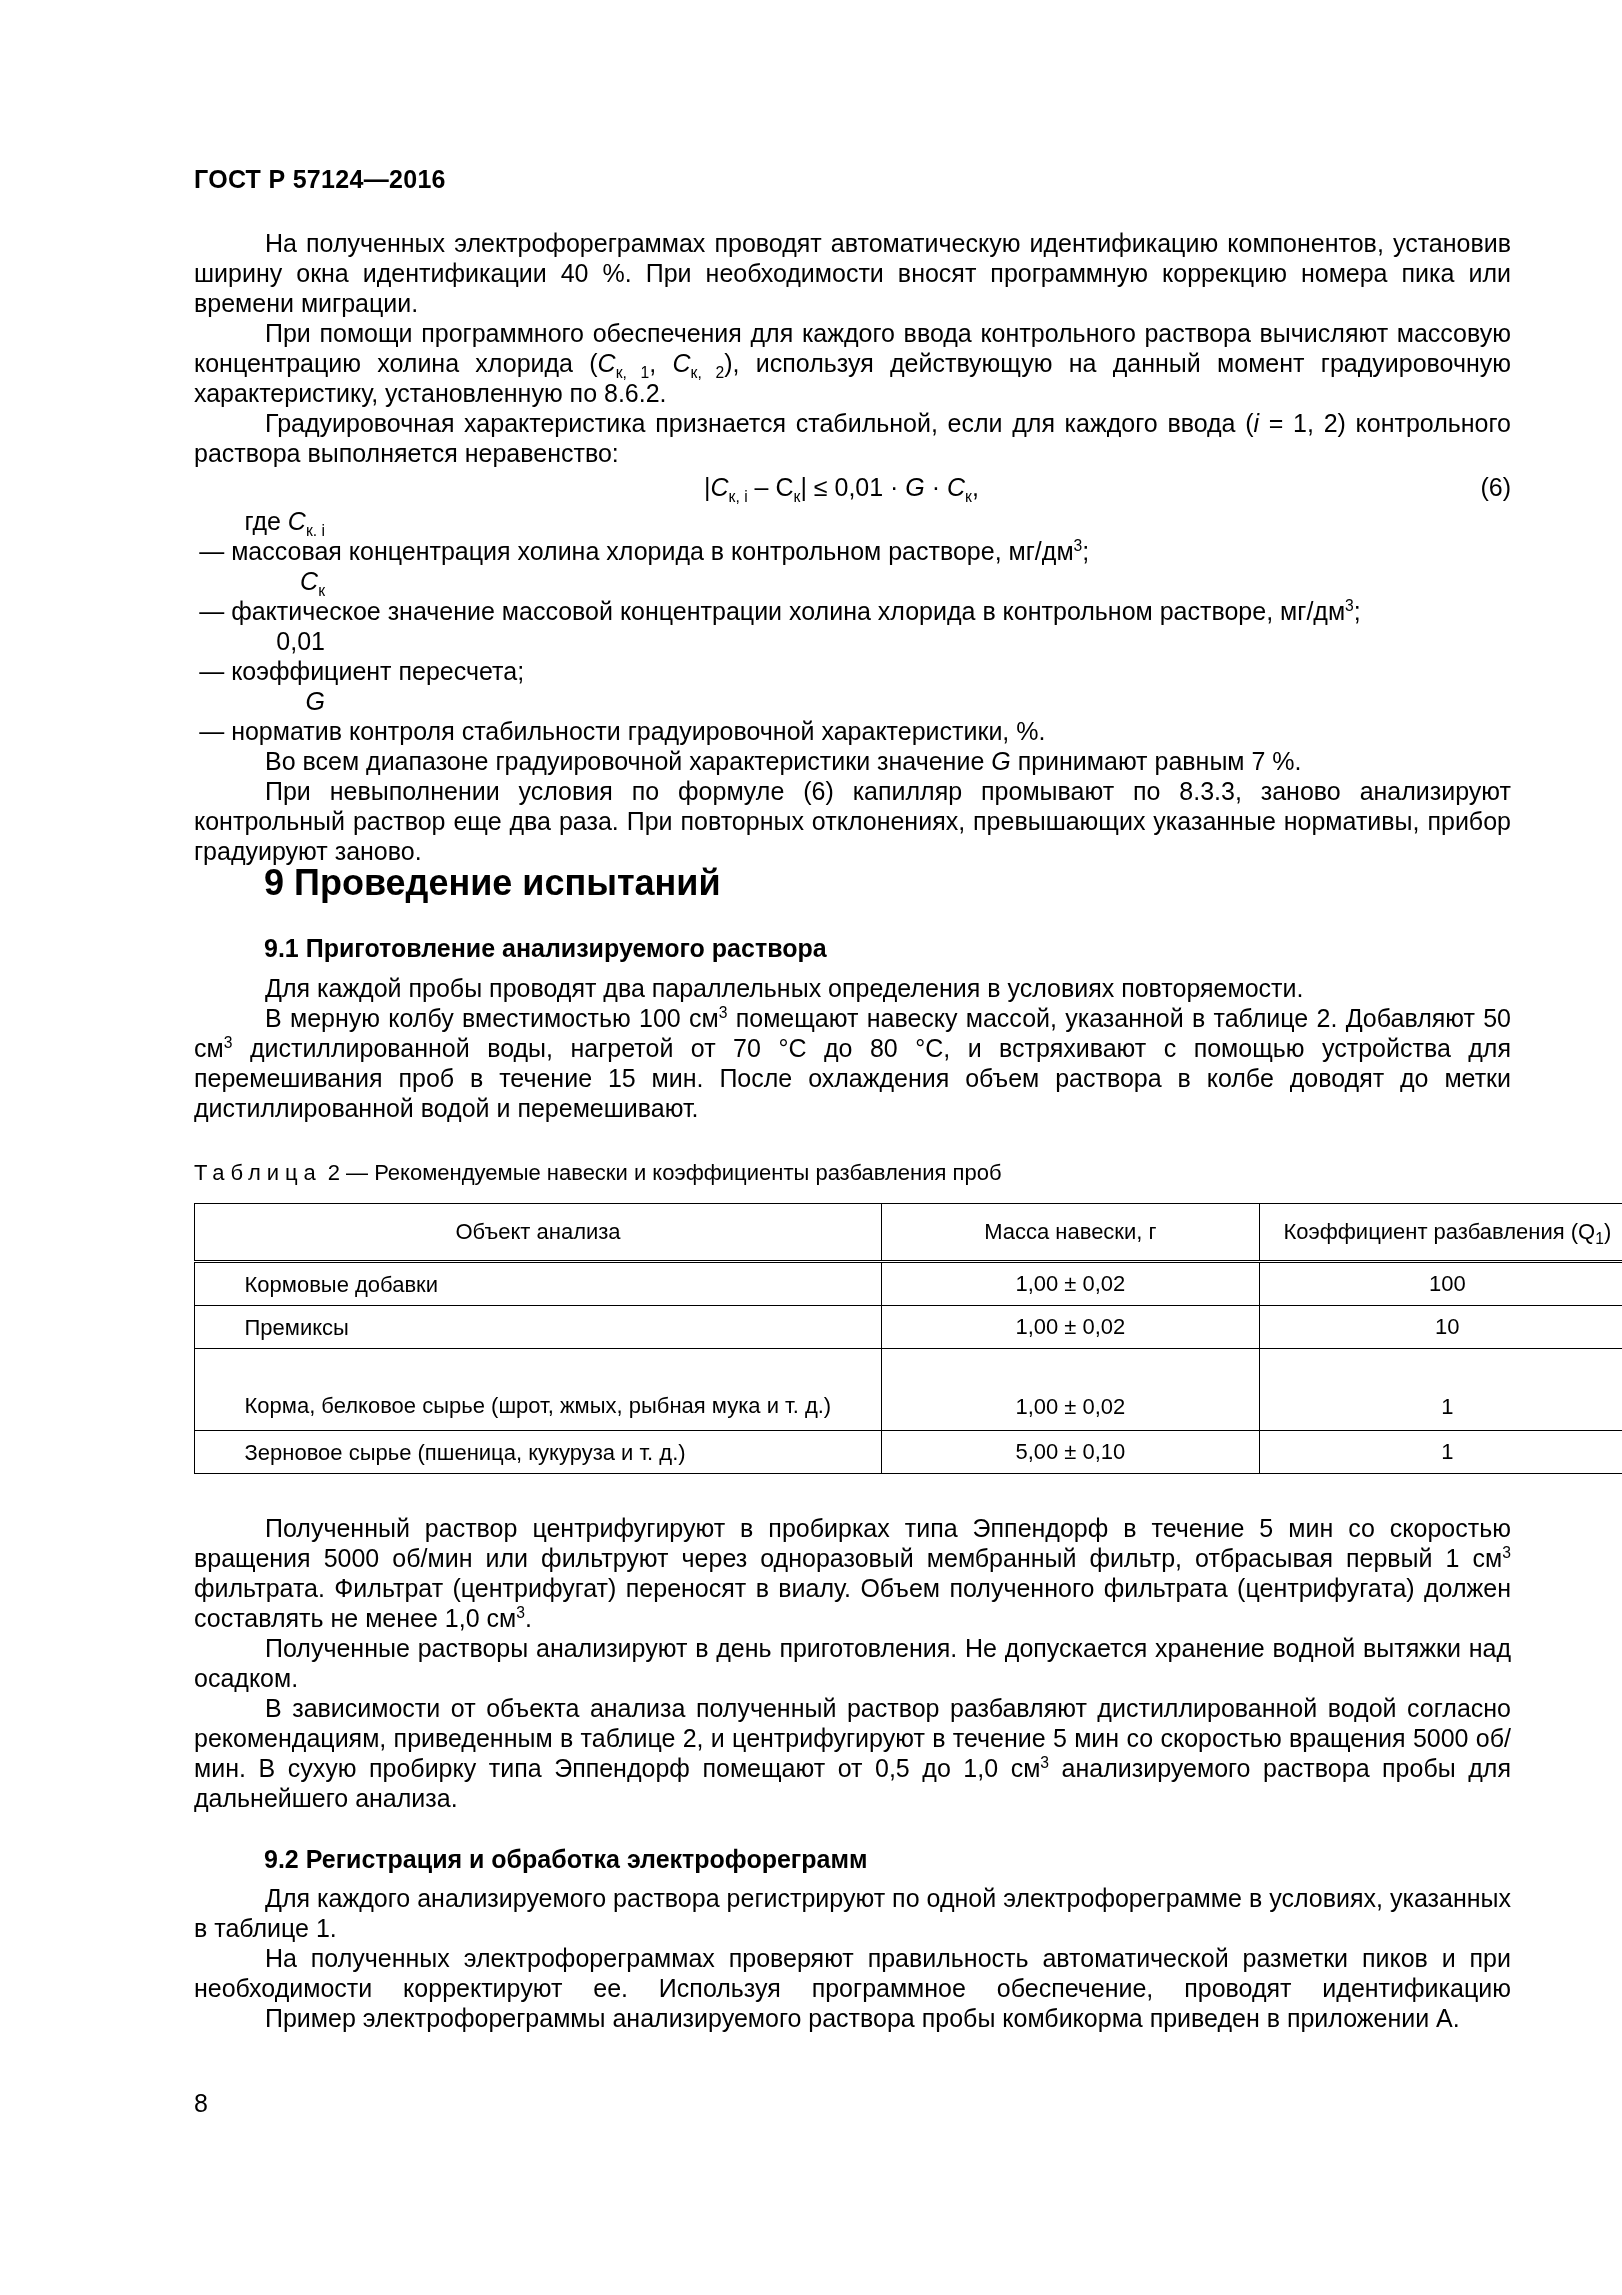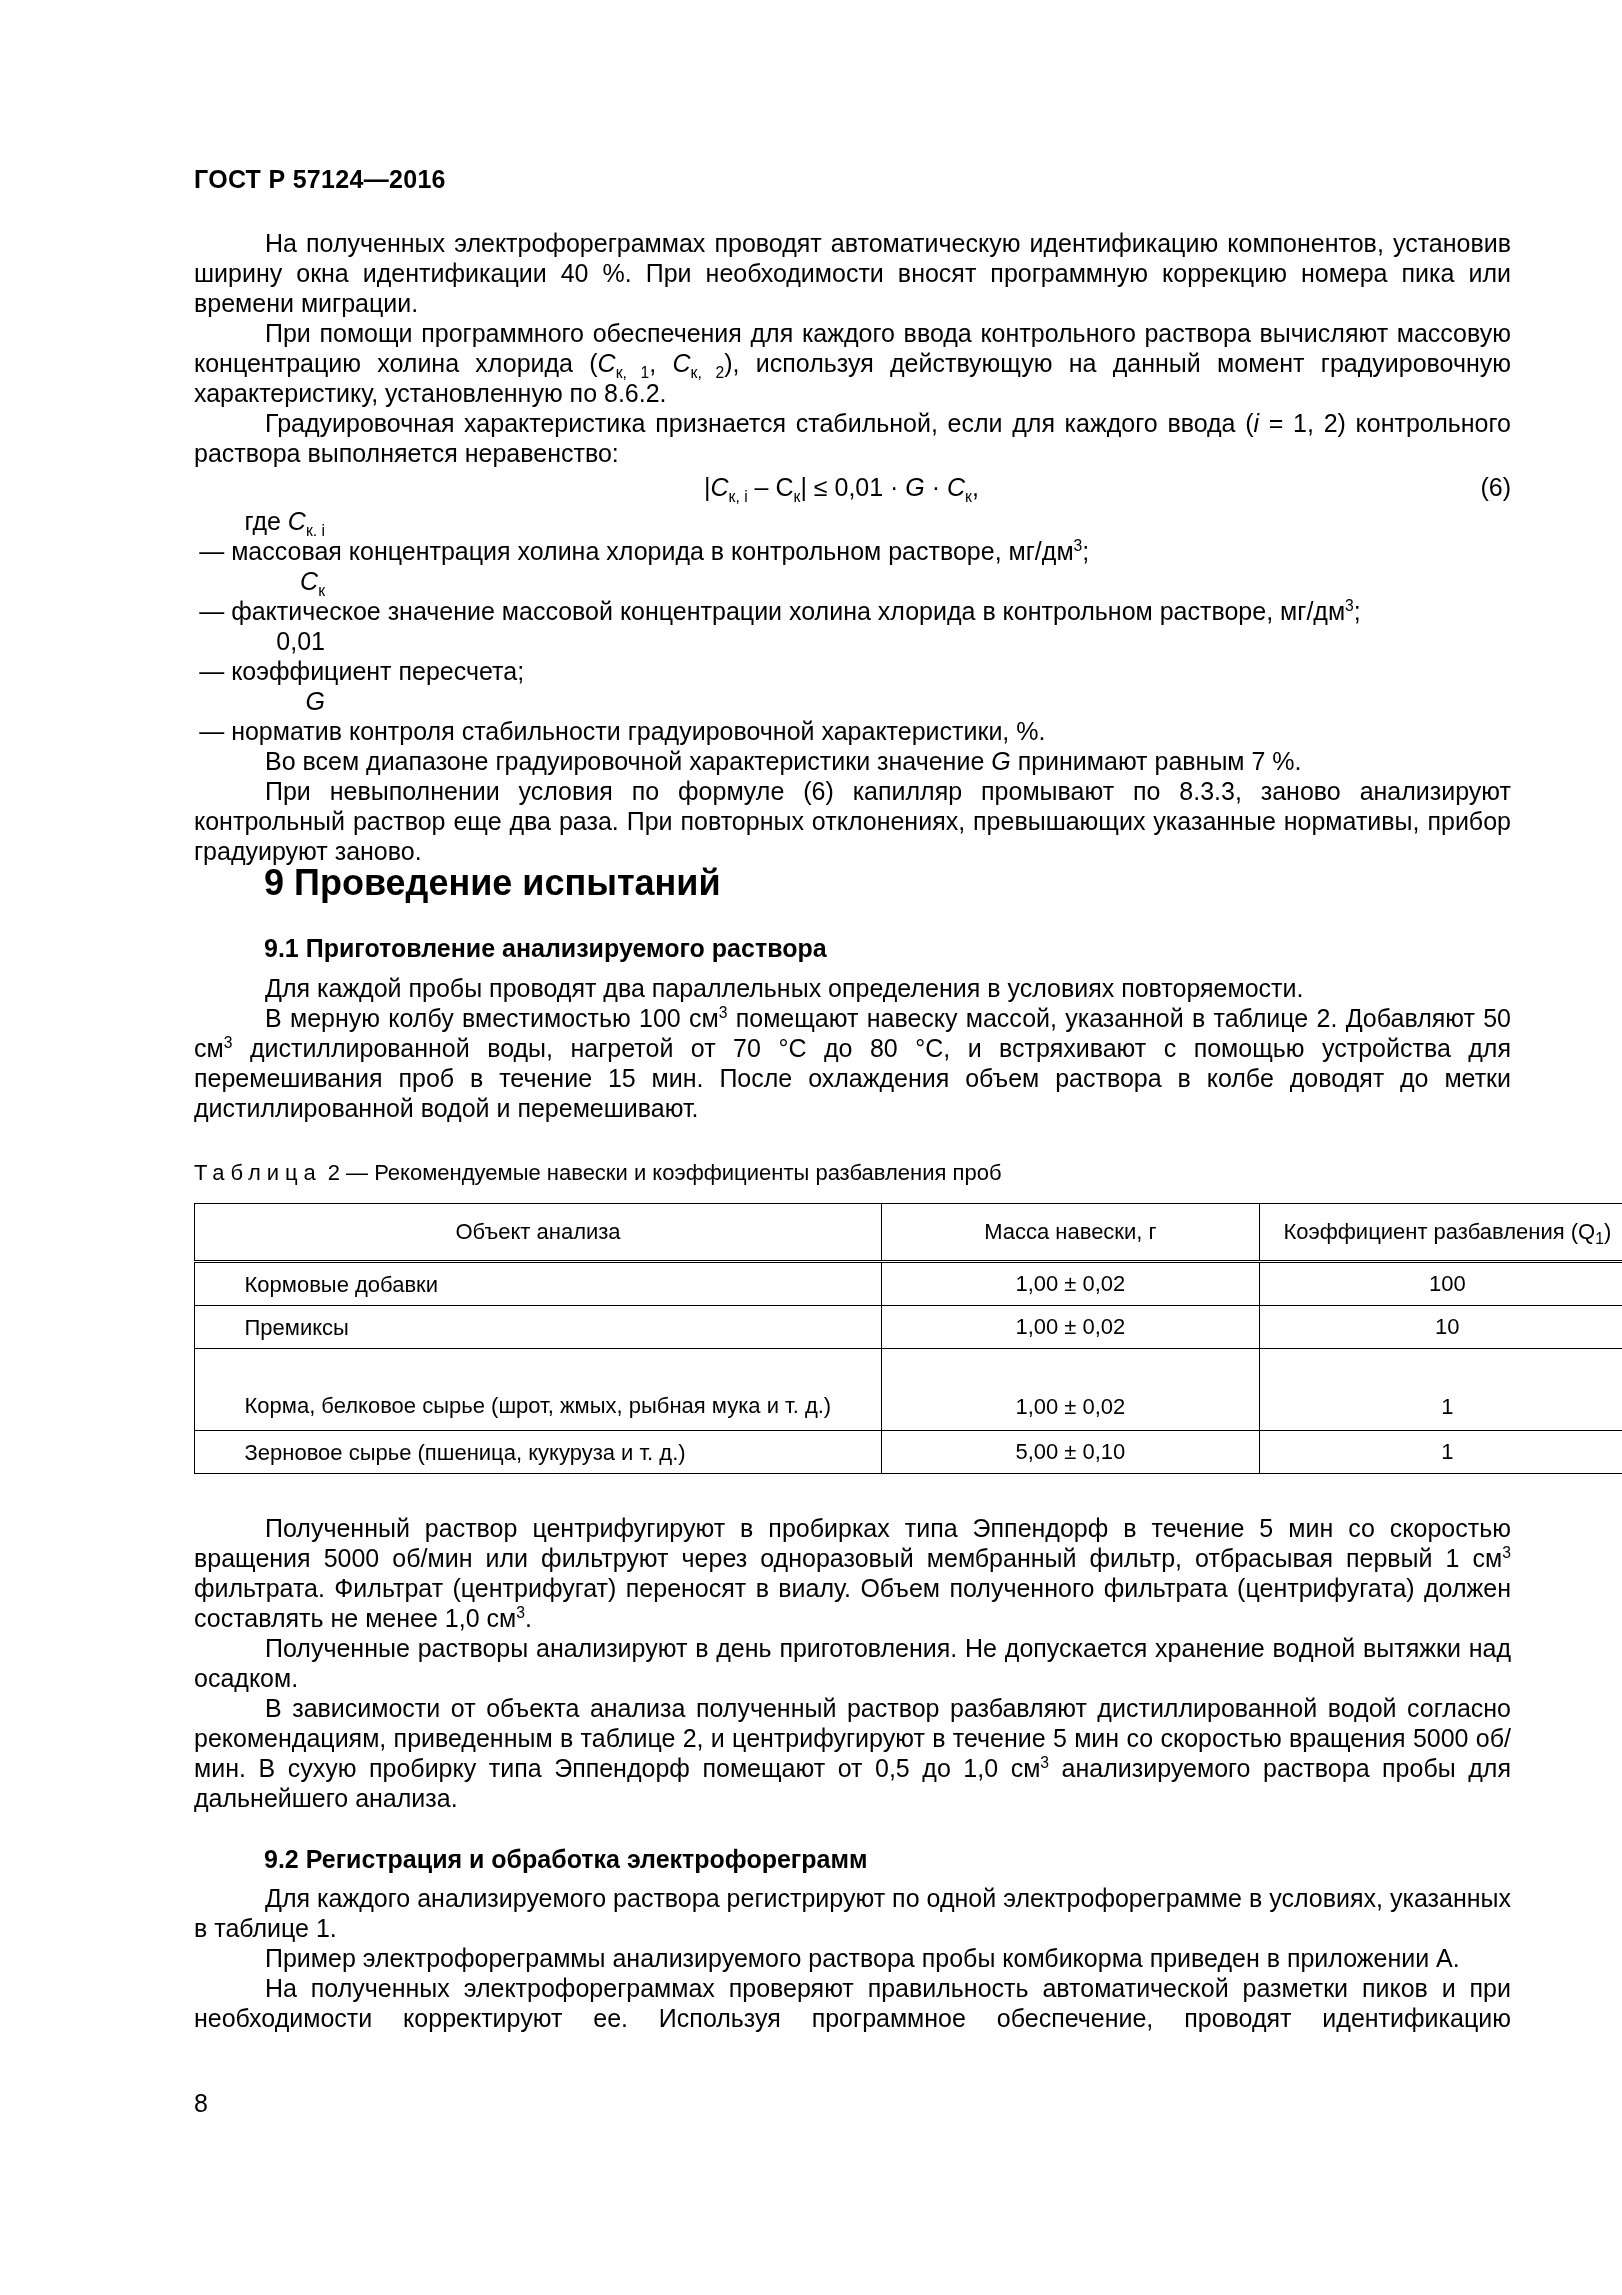--- a/index.html
+++ b/index.html
@@ -144,18 +144,18 @@
 <div class="text" style="top:1513px;">
   <p class="p"><span>Полученный раствор центрифугируют в пробирках типа Эппендорф в течение 5 мин со скоростью вращения 5000 об/мин или фильтруют через одноразовый мембранный фильтр, отбрасывая первый 1 см</span><sup>3</sup><span> фильтрата. Фильтрат (центрифугат) переносят в виалу. Объем полученного фильтрата (центрифугата) должен составлять не менее 1,0 см</span><sup>3</sup><span>.</span></p>
   <p class="p">Полученные растворы анализируют в день приготовления. Не допускается хранение водной вытяжки над осадком.</p>
   <p class="p"><span>В зависимости от объекта анализа полученный раствор разбавляют дистиллированной водой согласно рекомендациям, приведенным в таблице 2, и центрифугируют в течение 5 мин со скоростью вращения 5000 об/мин. В сухую пробирку типа Эппендорф помещают от 0,5 до 1,0 см</span><sup>3</sup><span> анализируемого раствора пробы для дальнейшего анализа.</span></p>
 </div>
 
 <h3 class="sub" style="top:1845px;">9.2  Регистрация и обработка электрофореграмм</h3>
 
 <div class="text" style="top:1883px;">
   <p class="p">Для каждого анализируемого раствора регистрируют по одной электрофореграмме в условиях, указанных в таблице 1.</p>
+  <p class="p" style="text-align-last: justify;">На полученных электрофореграммах проверяют правильность автоматической разметки пиков и при необходимости корректируют ее. Используя программное обеспечение, проводят идентификацию</p>
   <p class="p">Пример электрофореграммы анализируемого раствора пробы комбикорма приведен в приложении А.</p>
-  <p class="p" style="text-align-last: justify;">На полученных электрофореграммах проверяют правильность автоматической разметки пиков и при необходимости корректируют ее. Используя программное обеспечение, проводят идентификацию</p>
 </div>
 
 <div class="page-num">8</div>
 
 
 </body></html>

